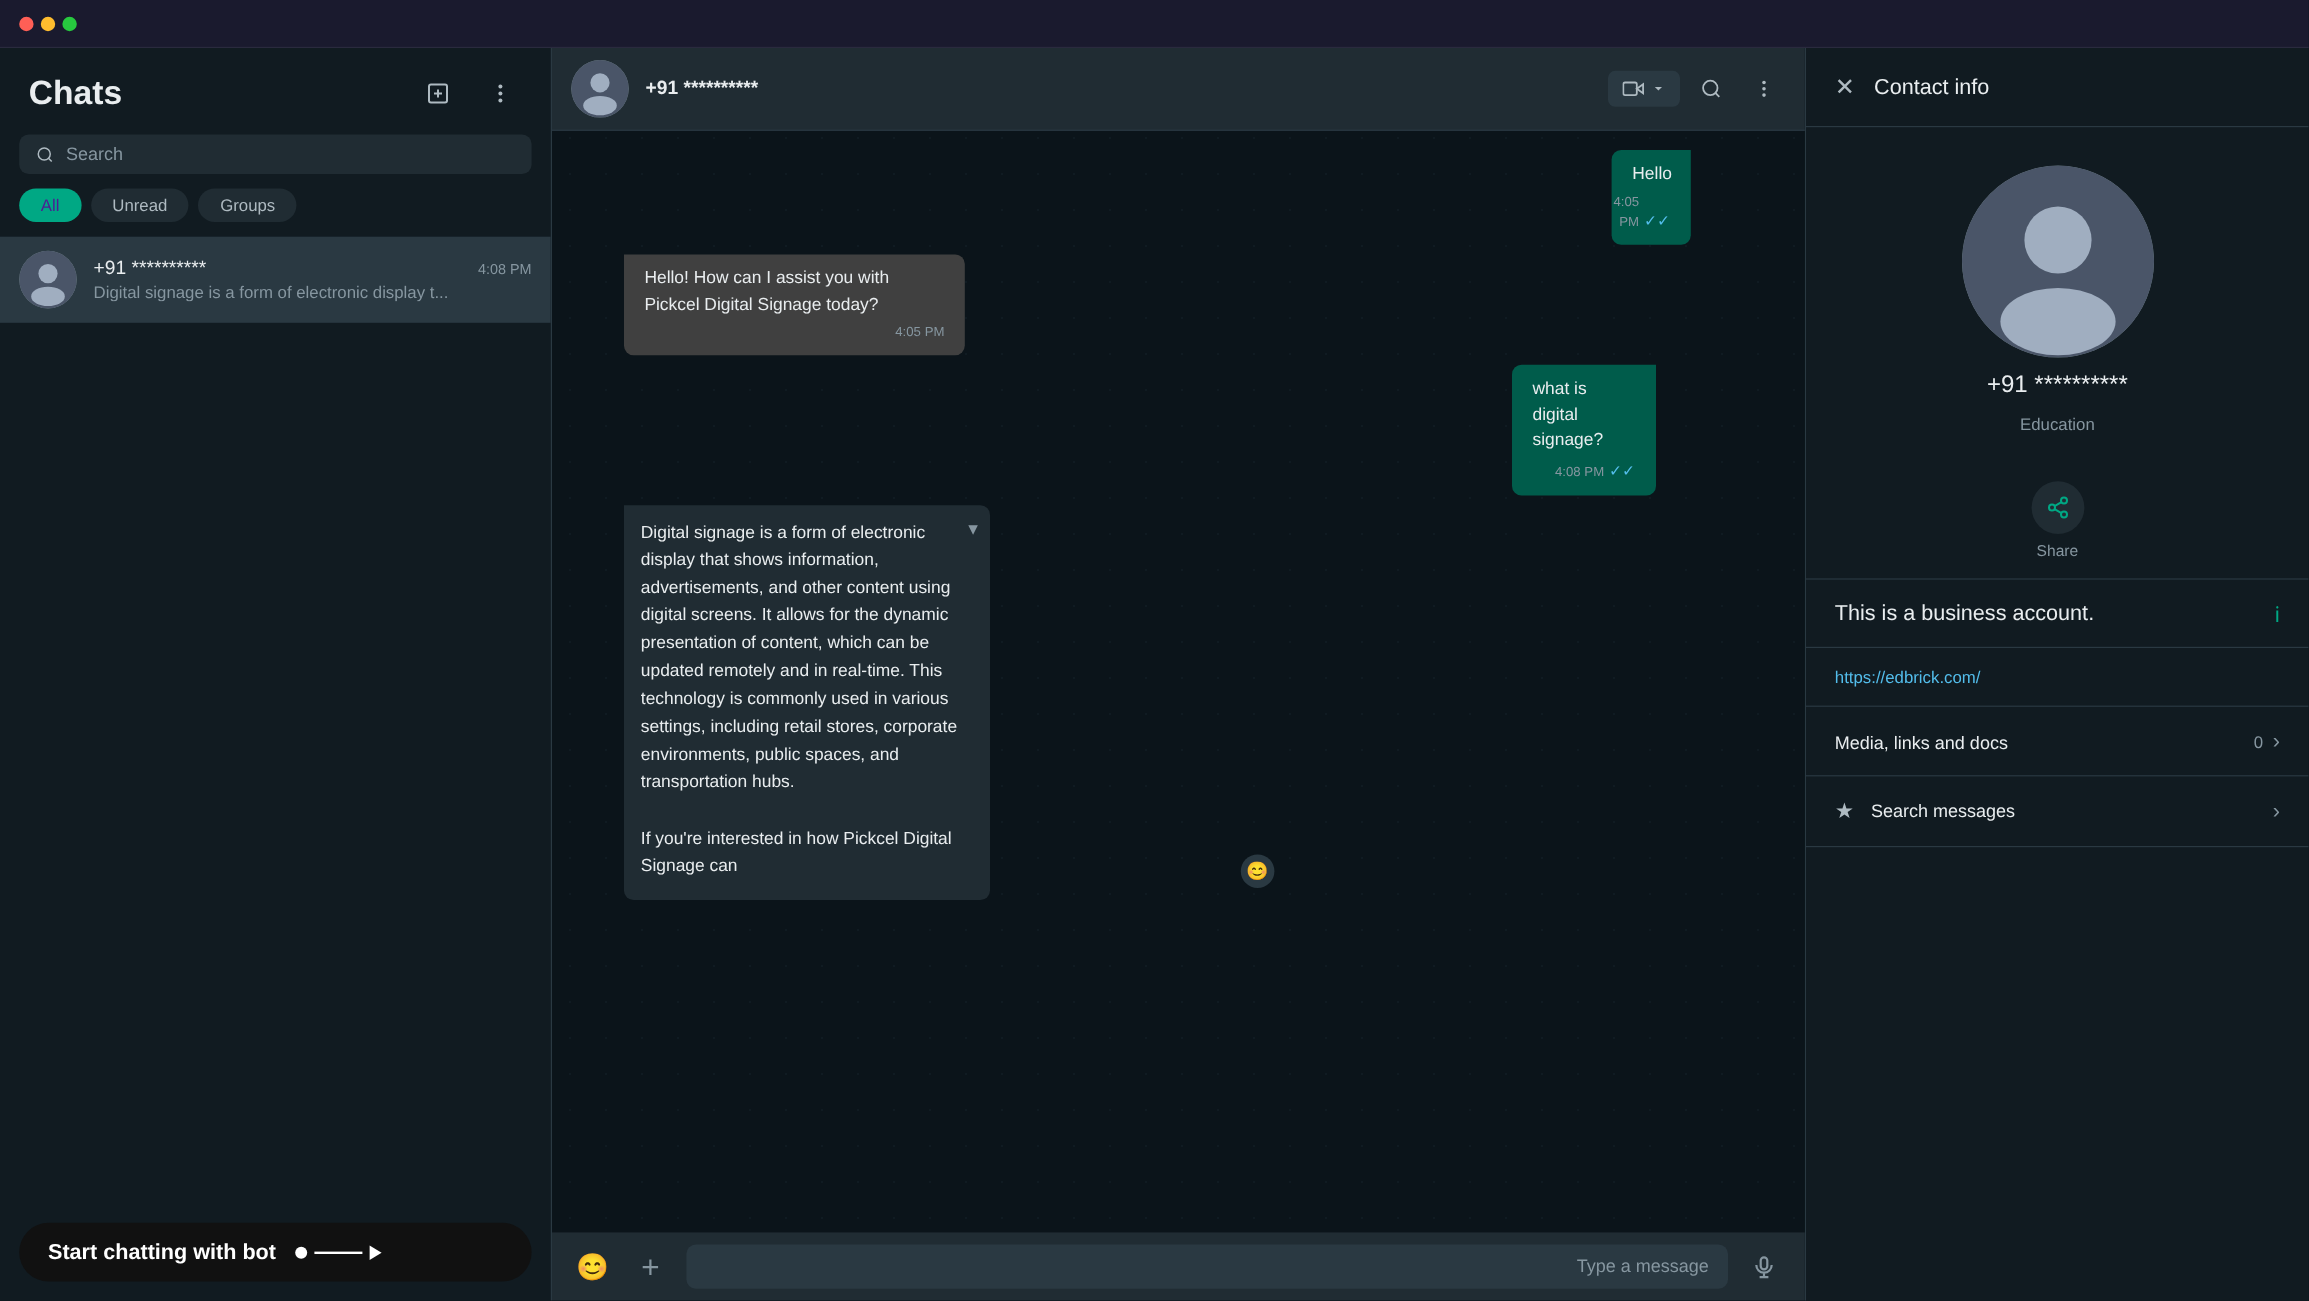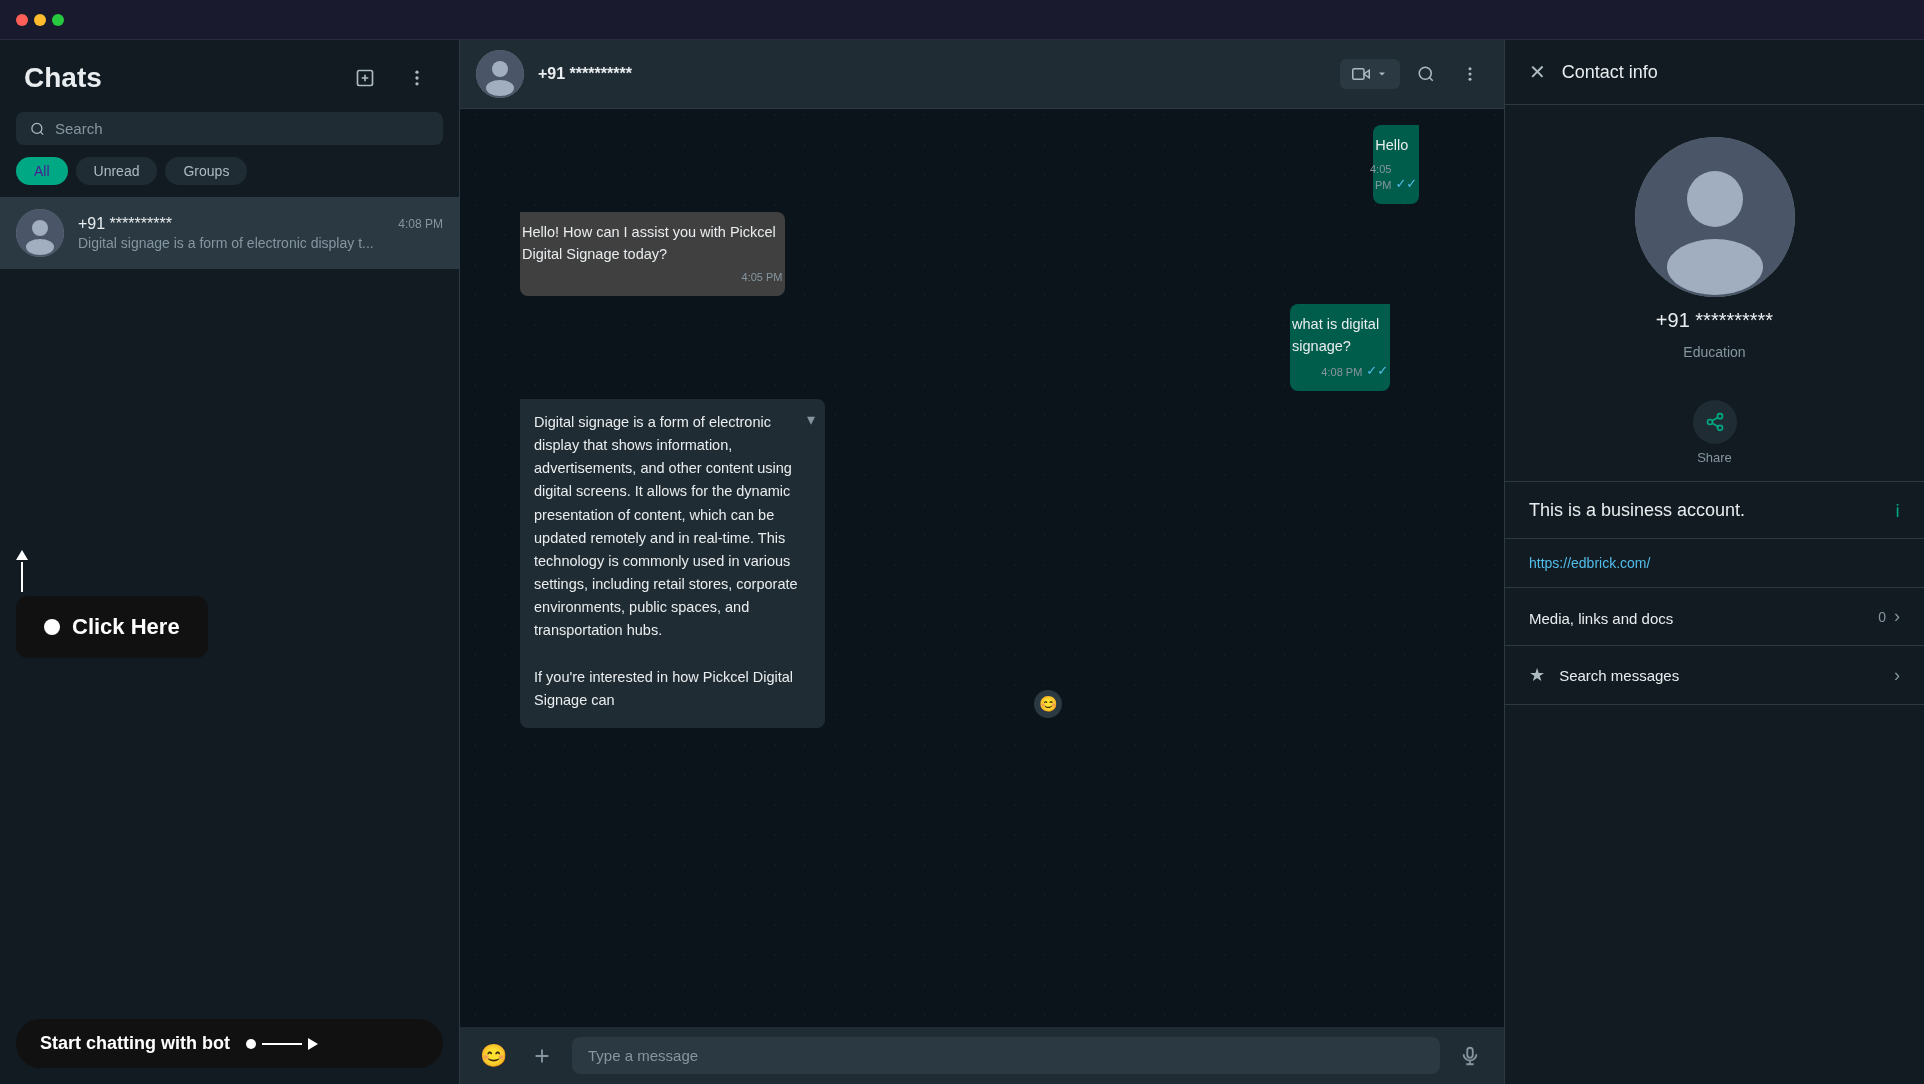--- a/index.html
+++ b/index.html
@@ -294,21 +294,21 @@
       padding: 16px 60px;
       display: flex;
       flex-direction: column;
       gap: 8px;
       z-index: 1;
       position: relative;
     }
 
     .msg-bubble {
       max-width: 65%;
-      padding: 10px 2px;
+      padding: 10px 17px;
       border-radius: 8px;
       font-size: 14.5px;
       line-height: 1.5;
       position: relative;
     }
     .msg-sent {
       background: #005c4b;
       color: #e9edef;
       align-self: flex-end;
       border-radius: 8px 0 8px 8px;
@@ -374,20 +374,21 @@
     }
     .message-input {
       flex: 1;
       background: #2a3942;
       border: none;
       outline: none;
       border-radius: 8px;
       padding: 10px 16px;
       color: #e9edef;
       font-size: 15px;
+      text-align: right;
     }
     .message-input::placeholder { color: #8696a0; }
 
     
     .contact-panel {
       width: 420px;
       background: #111b21;
       border-left: 1px solid #2a3942;
       display: flex;
       flex-direction: column;
@@ -586,30 +587,20 @@
         <div class="chat-info">
           <div class="chat-name-row">
             <span class="chat-name">+91 **********</span>
             <span class="chat-time">4:08 PM</span>
           </div>
           <div class="chat-preview">Digital signage is a form of electronic display t...</div>
         </div>
       </div>
     </div>
 
-    <div style="margin: 8px 16px 0; display:flex; flex-direction:column; align-items:flex-start;">
-      <div class="arrow-up">
-        <div class="arrow-up-head"></div>
-        <div class="arrow-up-line"></div>
-      </div>
-      <button class="click-here-btn">
-        <div class="click-here-dot"></div>
-        <span>Click Here</span>
-      </button>
-    </div>
 
     <div style="flex:1;"></div>
     <div class="start-chatting-bar">
       <span class="start-chatting-text">Start chatting with bot</span>
       <div class="start-chatting-arrow">
         <div class="sc-dot"></div>
         <div class="sc-line"></div>
         <div class="sc-arrow-head"></div>
       </div>
     </div>

